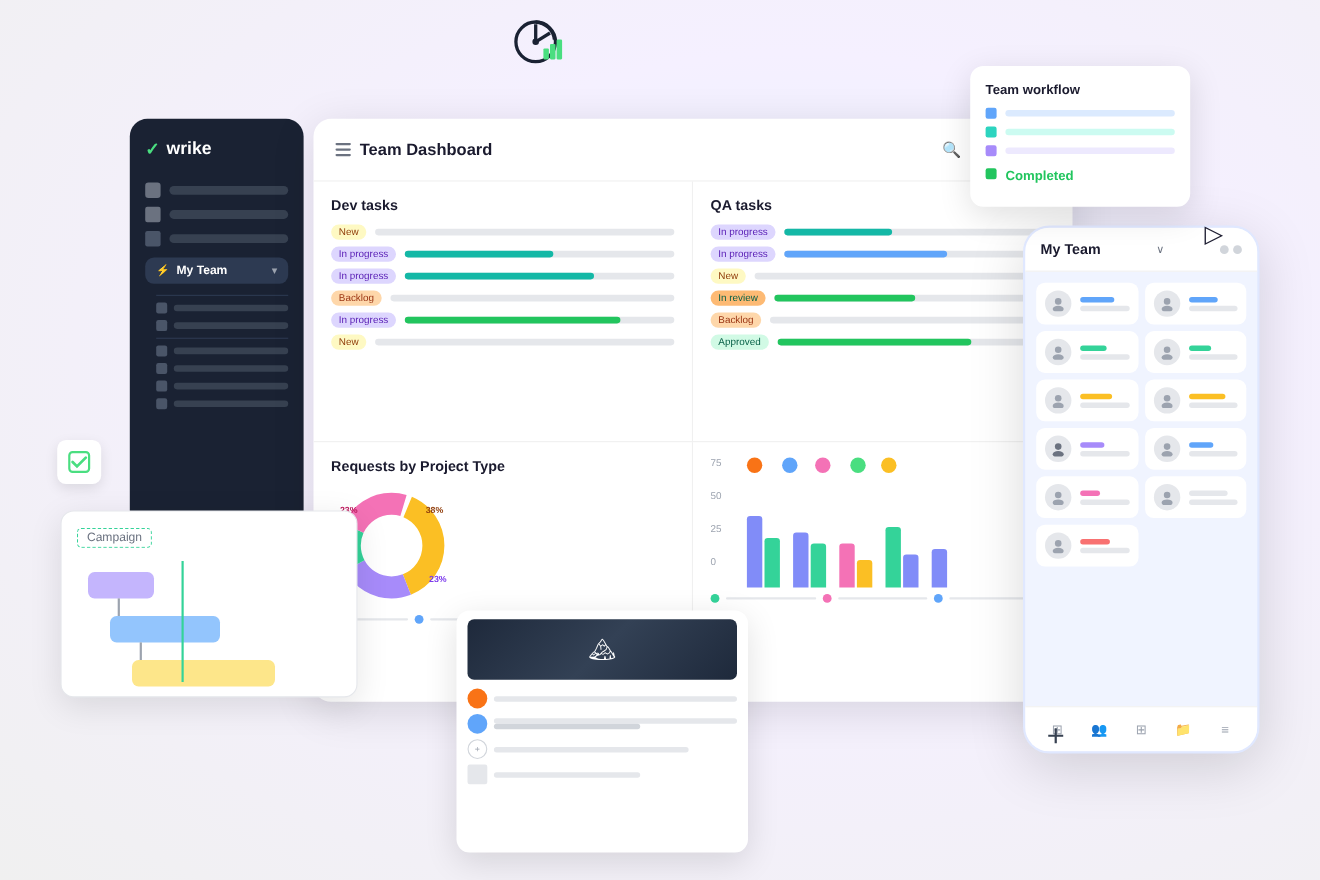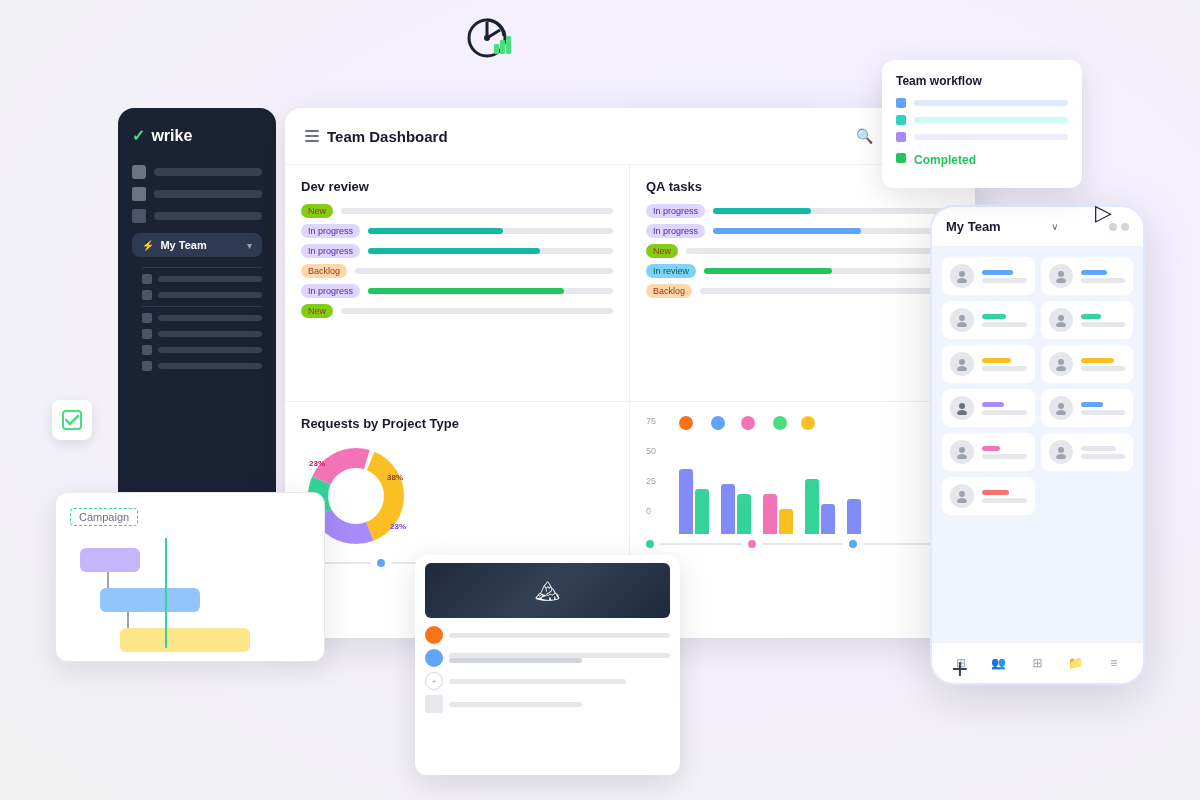--- a/index.html
+++ b/index.html
@@ -219,24 +219,24 @@
       height: 100%;
       border-radius: 3px;
     }
     .status-badge {
       font-size: 9px;
       padding: 2px 7px;
       border-radius: 10px;
       font-weight: 500;
       white-space: nowrap;
     }
-    .badge-new { background: #84cc16; color: #92400e; }
+    .badge-new { background: #fef9c3; color: #92400e; }
     .badge-inprogress { background: #ddd6fe; color: #5b21b6; }
     .badge-backlog { background: #fed7aa; color: #9a3412; }
-    .badge-inreview { background: #7dd3fc; color: #065f46; }
+    .badge-inreview { background: #fdba74; color: #065f46; }
     .badge-approved { background: #d1fae5; color: #065f46; }
     .fill-green { background: #22c55e; }
     .fill-teal { background: #14b8a6; }
     .fill-blue { background: #60a5fa; }
     .fill-purple { background: #a78bfa; }
 
     
     .chart-section {
       padding: 14px 16px;
       border-right: 1px solid #f0f0f0;
@@ -412,21 +412,21 @@
       align-items: center;
       justify-content: center;
       color: #9ca3af;
       font-size: 12px;
     }
 
     
     .campaign-card {
       position: absolute;
       left: 55px;
-      top: 492px;
+      top: 464px;
       width: 270px;
       height: 170px;
       background: white;
       border-radius: 12px;
       box-shadow: 0 8px 30px rgba(0,0,0,0.1);
       z-index: 6;
       padding: 14px;
       border: 1px solid #e5e7eb;
     }
     .campaign-title {
@@ -688,21 +688,21 @@
     <div class="header-actions">
       <div class="search-icon-btn">🔍</div>
       <div class="add-btn">+</div>
       <div class="avatar-sm">U</div>
     </div>
   </div>
 
   <div class="dashboard-content">
 
     <div class="task-section">
-      <div class="section-title">Dev review</div>
+      <div class="section-title">Dev tasks</div>
 
       <div class="task-row">
         <span class="status-badge badge-new">New</span>
         <div class="task-bar-bg">
             <div class="task-bar-fill fill-green" style="width:0%"></div>
           </div>
       </div>
       <div class="task-row">
         <span class="status-badge badge-inprogress">In progress</span>
         <div class="task-bar-bg">
@@ -761,40 +761,46 @@
         <div class="task-bar-bg">
             <div class="task-bar-fill fill-green" style="width:50%"></div>
           </div>
       </div>
       <div class="task-row">
         <span class="status-badge badge-backlog">Backlog</span>
         <div class="task-bar-bg">
             <div class="task-bar-fill" style="width:0%"></div>
           </div>
       </div>
+      <div class="task-row">
+        <span class="status-badge badge-approved">Approved</span>
+        <div class="task-bar-bg">
+            <div class="task-bar-fill fill-green" style="width:70%"></div>
+          </div>
+      </div>
     </div>
 
     <div class="chart-section">
       <div class="section-title">Requests by Project Type</div>
 
       <div style="display:flex;align-items:center;gap:10px">
         <div style="position:relative;width:110px;height:110px">
           <svg width="110" height="110" viewBox="0 0 110 110">
 
             <circle cx="55" cy="55" r="38" fill="none" stroke="#fbbf24" stroke-width="20" stroke-dasharray="90 149" stroke-dashoffset="-15" transform="rotate(-90 55 55)"></circle>
 
             <circle cx="55" cy="55" r="38" fill="none" stroke="#a78bfa" stroke-width="20" stroke-dasharray="55 184" stroke-dashoffset="-105" transform="rotate(-90 55 55)"></circle>
 
             <circle cx="55" cy="55" r="38" fill="none" stroke="#34d399" stroke-width="20" stroke-dasharray="35 204" stroke-dashoffset="-160" transform="rotate(-90 55 55)"></circle>
 
             <circle cx="55" cy="55" r="38" fill="none" stroke="#f472b6" stroke-width="20" stroke-dasharray="55 184" stroke-dashoffset="-195" transform="rotate(-90 55 55)"></circle>
             <circle cx="55" cy="55" r="26" fill="white"></circle>
           </svg>
           
-          <div style="position:absolute;top:32px;right:8px;font-size:8px;font-weight:600;color:#92400e">38%</div>
+          <div style="position:absolute;top:18px;right:8px;font-size:8px;font-weight:600;color:#92400e">38%</div>
           <div style="position:absolute;bottom:20px;right:5px;font-size:8px;font-weight:600;color:#7c3aed">23%</div>
           <div style="position:absolute;bottom:20px;left:5px;font-size:8px;font-weight:600;color:#065f46">15%</div>
           <div style="position:absolute;top:18px;left:8px;font-size:8px;font-weight:600;color:#be185d">23%</div>
         </div>
       </div>
 
       <div class="dots-row">
         <div class="dot-sm" style="background:#34d399"></div>
         <div class="dot-line" style="background:#e5e7eb"></div>
         <div class="dot-sm" style="background:#60a5fa"></div>

